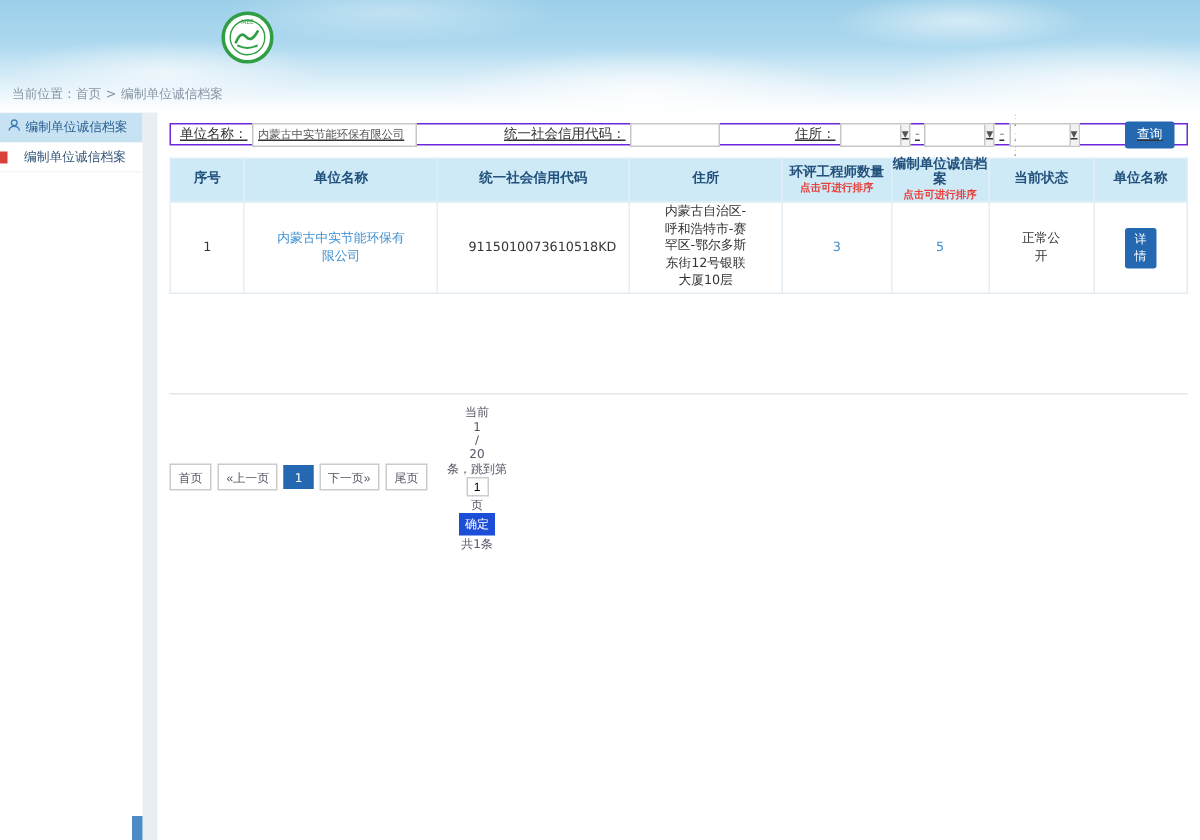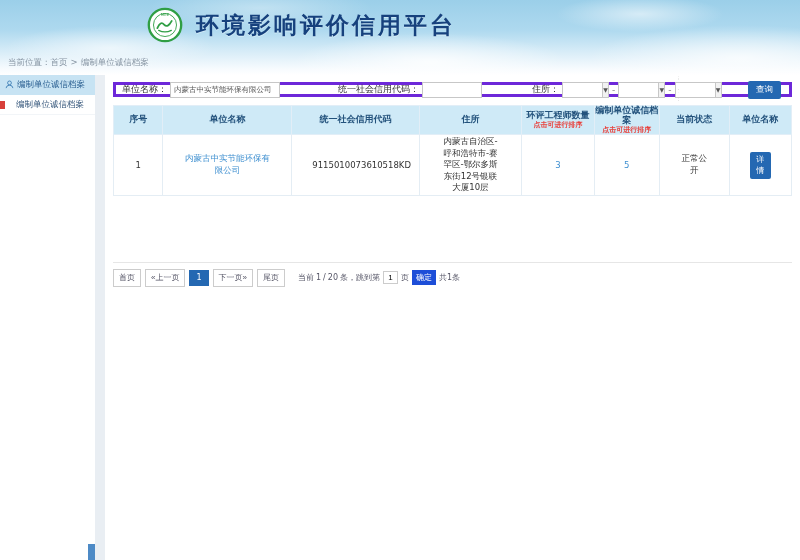--- a/index.html
+++ b/index.html
@@ -33,22 +33,22 @@
     padding-left:5px; color:#2b6092; font-size:8.5px; }
   .side-head .txt { margin-left:3px; }
   .side-item { height:20px; display:flex; align-items:center; background:#fff;
     color:#33557a; font-size:8.5px; border-bottom:1px solid #f2f5f8; }
   .red-ic { width:5px; height:8px; background:#d8403a; margin-right:11px; }
   .gap-strip { width:10px; background:#e9eef3; flex:none; position:relative; }
 
   .content { flex:1; background:#fff; padding:7px 8px 0 8px; }
 
   
-  .search-box { border:3px solid #6d28d9; background:#fff; height:15px;
-    display:flex; align-items:center; padding:0 6px; font-size:9px; color:#333; }
+  .search-box { border:1px solid #6d28d9; background:#fff; height:15px;
+    display:flex; align-items:center; padding:0 6px; font-size:9px; color:#333;text-decoration:underline; }
   .f-label { white-space:nowrap; }
   .inp { height:16px; border:1px solid #c7c7c7; font-size:7.5px; color:#555;
     padding:0 3px; background:#fff; }
   .inp-name { width:110px; margin-left:3px; }
   .lbl-code { margin-left:58px; }
   .inp-code { width:60px; margin-left:3px; }
   .lbl-addr { margin-left:50px; }
   .sel { display:inline-flex; width:47px; height:16px; border:1px solid #c7c7c7;
     background:#fff; align-items:center; margin-left:3px; cursor:pointer;gap:36px; }
   .sel .stxt { flex:1; font-size:7px; color:#666; padding-left:3px; overflow:hidden; }
@@ -71,21 +71,21 @@
   .btn-detail { background:#2468b2; color:#fff; border:none; border-radius:2px;
     font-size:8px; padding:2.5px 6px; cursor:pointer; }
 
   
   .content-divider { border-top:1px solid #e6e6e6; margin-top:66px; }
   .pager { display:flex; align-items:center; margin-top:6px; font-size:8px; color:#556; }
   .pg-btn { border:1px solid #ccc; background:#fff; color:#556; font-size:8px;
     padding:2.5px 5px; margin-right:4px; cursor:pointer; white-space:nowrap; }
   .pg-active { background:#2468b2; border:1px solid #2468b2; color:#fff; font-size:8px;
     padding:2.5px 6px; margin-right:4px; }
-  .pg-info { margin-left:8px; display:flex; align-items:center; white-space:nowrap; }
+  .pg-info { margin-left:8px; display:flex; align-items:center; white-space:nowrap;flex-direction:column; }
   .pg-info span { margin:0 1px; }
   .jump-inp { width:15px; height:13px; border:1px solid #ccc; font-size:8px;
     text-align:center; margin:0 2px; }
   .btn-confirm { background:#1d4ed8; color:#fff; border:none; font-size:8px;
     padding:2px 4px; margin:0 2px; cursor:pointer; }
 
   .side-scroll-thumb { position:absolute; left:-7px; bottom:0; width:7px; height:16px;
     background:#4d8ac6; }
 </style>
 </head>
@@ -95,21 +95,20 @@
   <div class="brand">
     <span>
       <svg class="logo-svg" width="36" height="36" viewBox="0 0 40 40">
         <circle cx="20" cy="20" r="18" fill="#ffffff" stroke="#2f9e44" stroke-width="2.6"></circle>
         <circle cx="20" cy="20" r="12.8" fill="none" stroke="#2f9e44" stroke-width="1"></circle>
         <path d="M11.5 23.5 Q15 15 19 19.5 Q23 24 27.5 15.5" stroke="#2f9e44" fill="none" stroke-width="2" stroke-linecap="round"></path>
         <path d="M13 26 Q20 29.5 27 26" stroke="#2f9e44" fill="none" stroke-width="1.4" stroke-linecap="round"></path>
         <text x="20" y="10" font-size="4.5" fill="#2f9e44" text-anchor="middle">MEE</text>
       </svg>
     </span>
-    <span class="site-title">环境影响评价信用平台</span>
   </div>
   <div class="breadcrumb">
     <span>当前位置：</span><a>首页</a><span class="crumb-sep">&gt;</span><span>编制单位诚信档案</span>
   </div>
 </div>
 
 <div class="page">
 
   <div class="sidebar">
     <div class="side-head">

